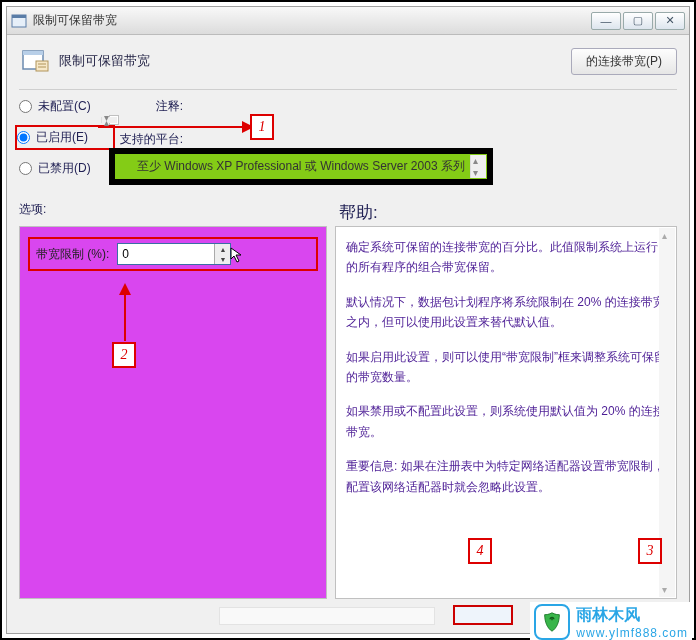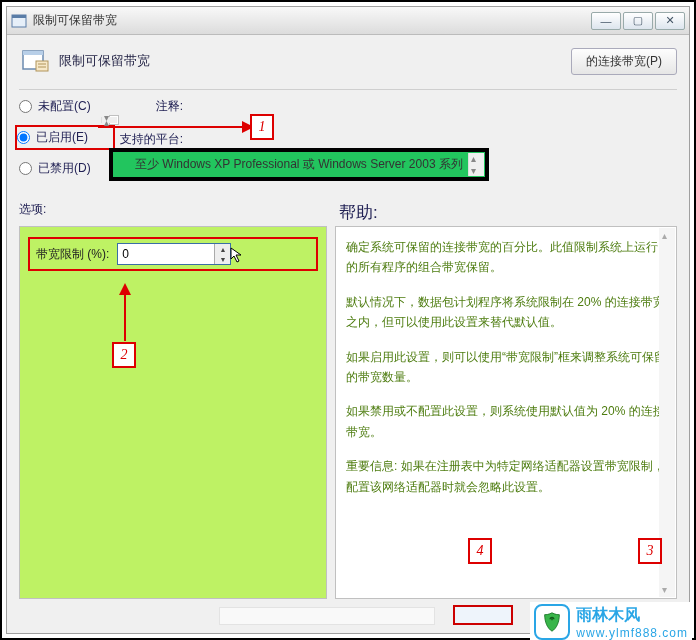--- a/index.html
+++ b/index.html
@@ -21,38 +21,38 @@
   .divider { border-top:1px solid #cfcfcf; margin:6px 0 8px 0; }
   .config-area { display:flex; }
   .config-left { width:90px; }
   .config-right { flex:1; display:flex; flex-direction:column; gap:6px; }
   .radio-row { display:flex; align-items:center; font-size:12px; color:#225; margin-bottom:10px; }
   .radio-row input { margin-right:6px; }
   .enabled-box { border:2px solid #d00; padding:2px 4px 2px 0; display:flex; align-items:center; position:relative; margin-left: -4px; margin-right: -6px; }
   .label-col { width:80px; font-size:12px; color:#225; text-align:right; padding-right:6px; }
   .row { display:flex; align-items:flex-start;flex-direction:column; }
   .txtarea { flex:1; background:#fff; border:1px solid #c0c0c0; height:64px; padding:4px; position:relative; }
-  .txtarea2 { flex:1; background:#22c55e; border:4px solid #000000; height:34px; padding:4px 22px; font-size:12px; color:#333; position:relative; }
+  .txtarea2 { flex:1; background:#84cc16; border:6px solid #000000; height:34px; padding:4px 22px; font-size:12px; color:#333; position:relative; }
   .scroll-right { position:absolute; right:1px; top:1px; bottom:1px; width:16px; background:#efefef; border-left:1px solid #ddd; }
   .scroll-right::before { content:"▴"; position:absolute; top:0; left:2px; font-size:10px; color:#888; }
   .scroll-right::after { content:"▾"; position:absolute; bottom:0; left:2px; font-size:10px; color:#888; }
   .mid-labels { display:flex; margin-top:14px; margin-bottom:2px; }
   .mid-labels .left { width:320px; font-size:12px; color:#225; }
   .mid-labels .right { font-size:17px; color:#225; }
   .panels { display:flex; gap:8px; flex:1; min-height:0; }
-  .panel-left { width:308px; background:#bef264; border:1px solid #c0c0c0; position:relative; padding:10px 8px; }
+  .panel-left { width:308px; background:#d946ef; border:1px solid #c0c0c0; position:relative; padding:10px 8px; }
   .panel-right { flex:1; background:#fff; border:1px solid #c0c0c0; position:relative; padding:10px 10px 10px 10px; }
   .opt-box { border:2px solid #d00; padding:4px 6px; display:flex; align-items:center; gap:8px; }
   .opt-label { font-size:12px; color:#222; }
   .spinner-wrap { display:flex; border:1px solid #3a6ea5; }
   .spinner-input { width:96px; height:20px; border:none; padding:1px 4px; font-size:12px; outline:none; }
   .spinner-btns { width:16px; display:flex; flex-direction:column; border-left:1px solid #aaa; }
   .spinner-btns div { flex:1; background:#eee; font-size:7px; display:flex; align-items:center; justify-content:center; color:#444; cursor:default; }
   .cursor-arrow { position:absolute; width:16px; height:16px; }
-  .help-text { font-size:12px; color:#4d7c0f; line-height:1.7; }
+  .help-text { font-size:12px; color:#4c1d95; line-height:1.7; }
   .help-text p { margin-bottom:14px; }
   .annot-num { position:absolute; width:24px; height:26px; border:2px solid #d00; background:#fff; color:#d00; font-size:14px; display:flex; align-items:center; justify-content:center; font-style:italic; font-family: Georgia, serif; }
   .arrow-line { position:absolute; height:2px; background:#d00; }
   .arrow-head { position:absolute; width:0; height:0; border-top:6px solid transparent; border-bottom:6px solid transparent; border-left:12px solid #d00; }
   .arrow-v { position:absolute; width:2px; background:#d00; }
   .arrow-head-up { position:absolute; width:0; height:0; border-left:6px solid transparent; border-right:6px solid transparent; border-bottom:12px solid #d00; }
   .panel-scroll { position:absolute; right:1px; top:1px; bottom:1px; width:16px; background:#f5f5f5; }
   .panel-scroll::before{content:"▴"; position:absolute; top:2px; left:3px; font-size:10px; color:#aaa;}
   .panel-scroll::after{content:"▾"; position:absolute; bottom:2px; left:3px; font-size:10px; color:#aaa;}
   .bottom-ghost { position:absolute; bottom:0; left:200px; width:216px; height:18px; border:1px solid #e3e3e3; background:#f9f9f9;}

